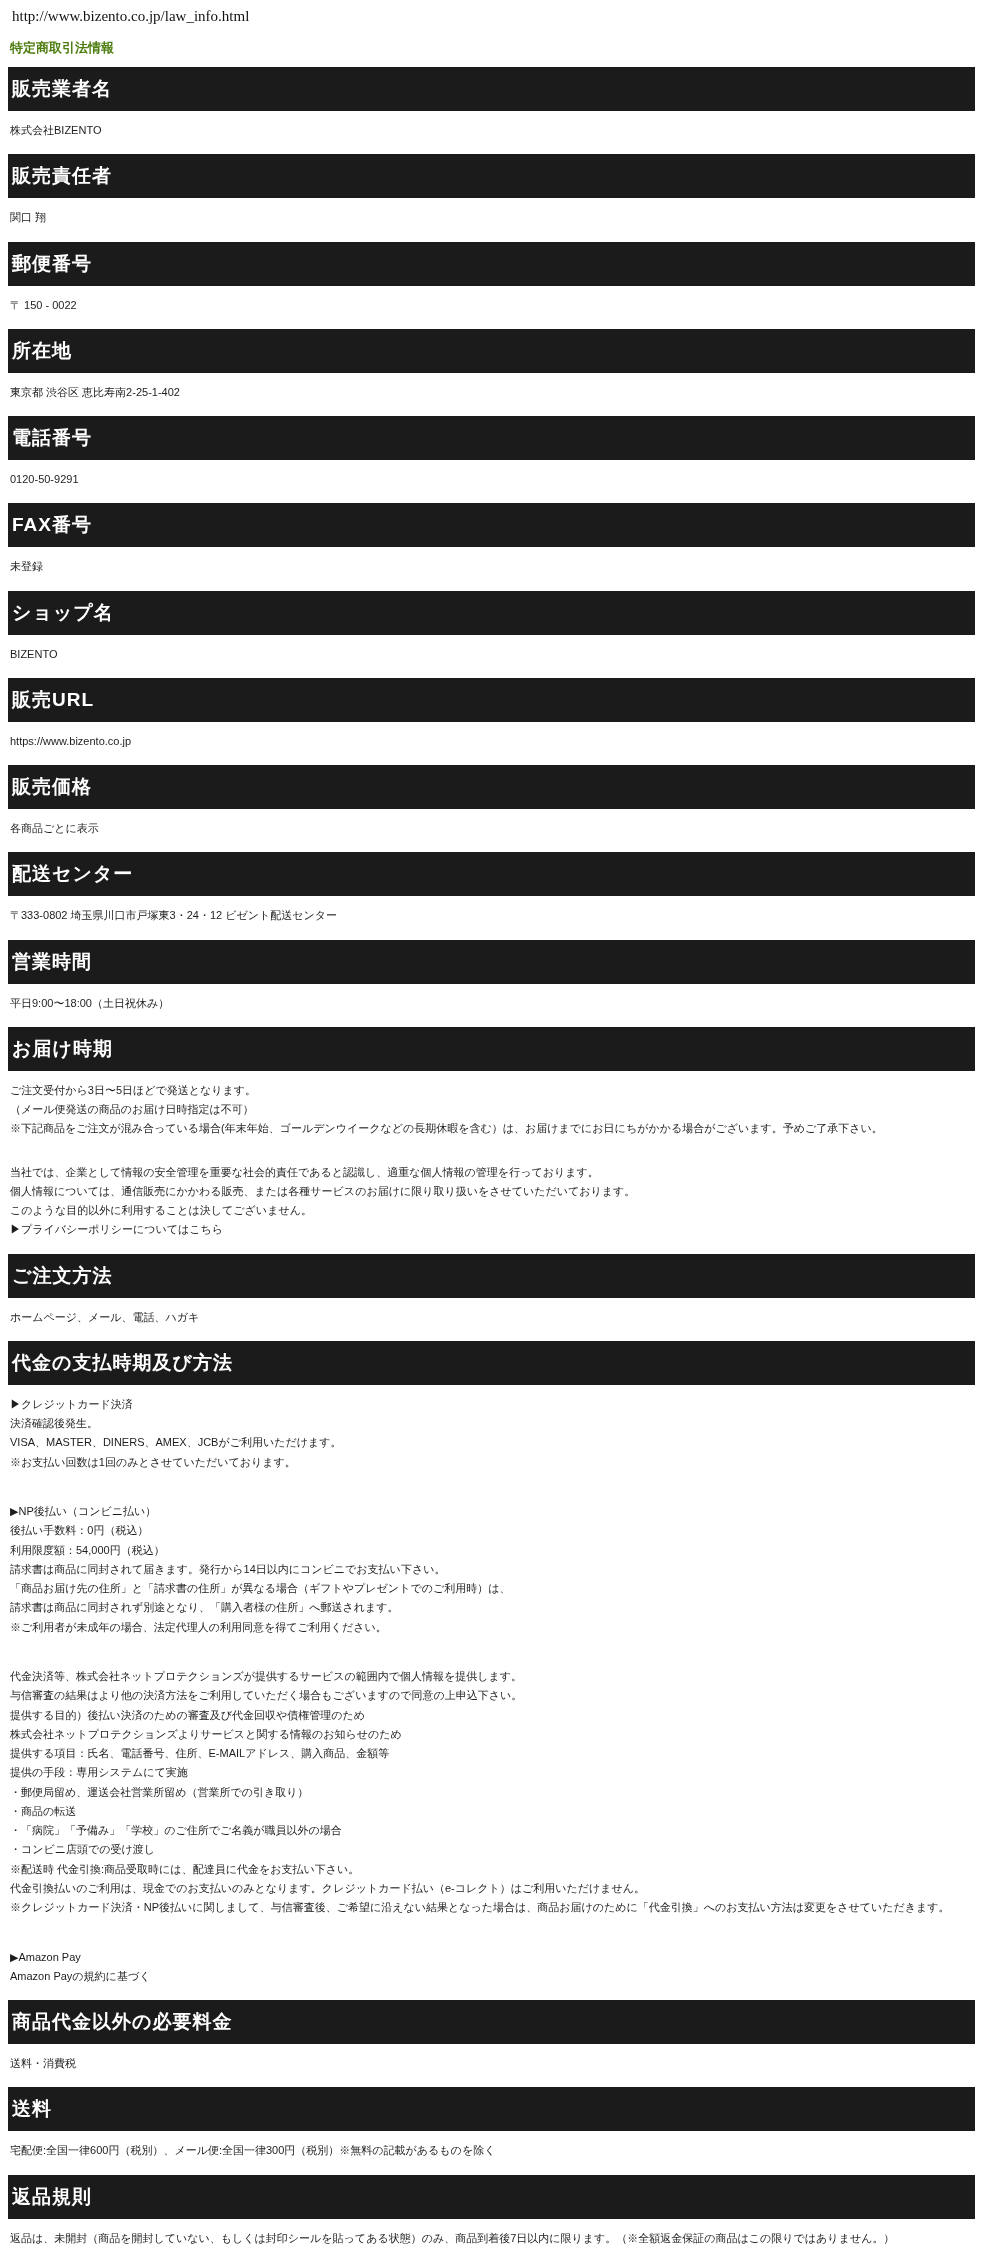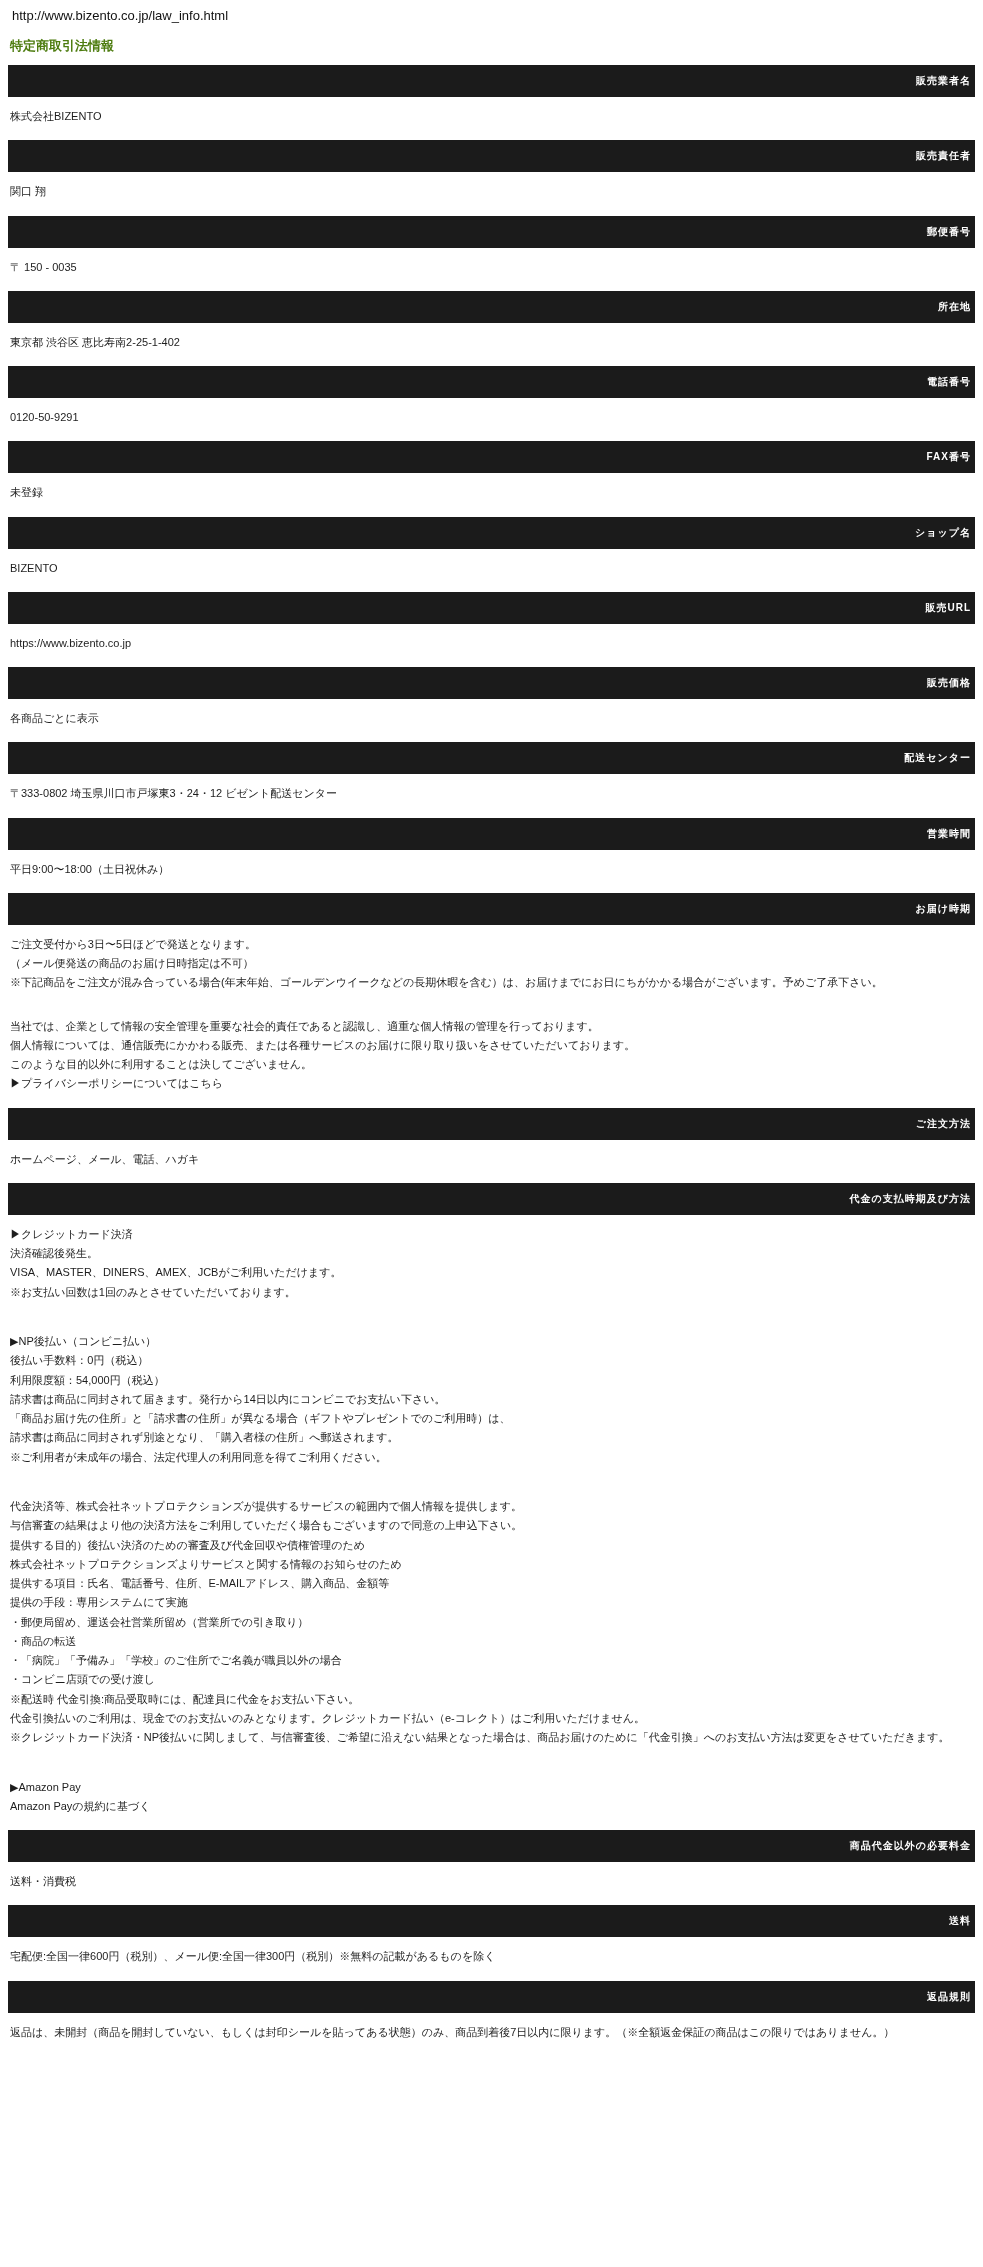--- a/index.html
+++ b/index.html
@@ -14,42 +14,42 @@
     -webkit-font-smoothing: antialiased;
   }
   .page {
     width: 983px;
     box-sizing: border-box;
     position: relative;
     padding-bottom: 0;
   }
   .url-bar {
     padding: 8px 12px 10px 12px;
-    font-size: 13px;
+    font-size: 15px;
     color: #111;
-    font-family: Liberation Sans, sans-serif;
+    font-family: Liberation Serif, serif;
   }
   .content {
     padding: 0 8px;
     box-sizing: border-box;
   }
   .page-title {
     font-size: 13px;
     font-weight: bold;
     color: #4d7c0f;
     padding: 4px 2px 10px 2px;
   }
   .section {
     margin-bottom: 0;
   }
   .sec-head {
     background: #1b1b1b;
     color: #ffffff;
-    text-align: right;
-    font-size: 10px;
+    text-align: left;
+    font-size: 19px;
     font-weight: bold;
     letter-spacing: 1px;
     padding: 9px 4px;
     box-sizing: border-box;
     margin-bottom: 0;
   }
   .sec-body {
     padding: 10px 2px 14px 2px;
     font-size: 11px;
     line-height: 1.75;
@@ -83,21 +83,21 @@
         </div>
         <div class="section">
           <div class="sec-head">販売責任者</div>
           <div class="sec-body">
             <p>関口 翔</p>
           </div>
         </div>
         <div class="section">
           <div class="sec-head">郵便番号</div>
           <div class="sec-body">
-            <p>〒 150 - 0035</p>
+            <p>〒 150 - 0022</p>
           </div>
         </div>
         <div class="section">
           <div class="sec-head">所在地</div>
           <div class="sec-body">
             <p>東京都 渋谷区 恵比寿南2-25-1-402</p>
           </div>
         </div>
         <div class="section">
           <div class="sec-head">電話番号</div>

